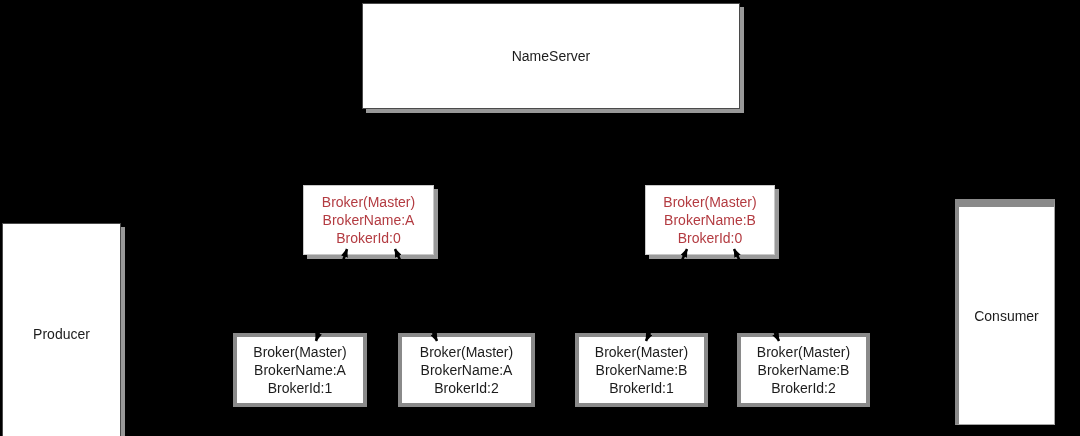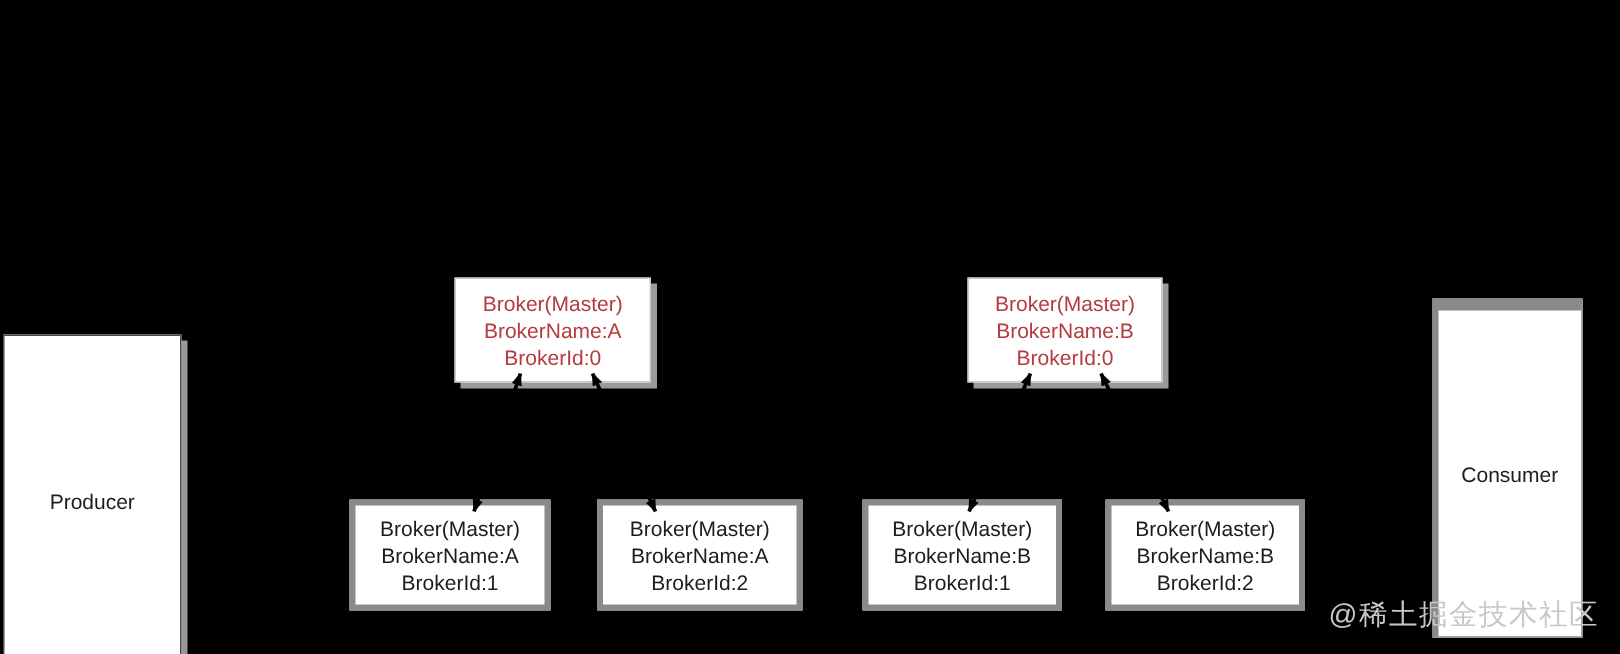--- a/index.html
+++ b/index.html
@@ -37,20 +37,23 @@
   .watermark{
     position:absolute;right:14px;top:397px;z-index:6;
     font-size:19px;color:#c8c8c8;letter-spacing:1px;white-space:nowrap;
   }
 </style>
 </head>
 <body>
 
 <div class="stage">
 
+  <div class="node big nameserver">
+    <span class="line">NameServer</span>
+  </div>
 
   <div class="node big producer">
     <span class="line">Producer</span>
   </div>
 
   <div class="node consumer">
     <span class="line">Consumer</span>
   </div>
 
   <div class="node master master-a">
@@ -94,15 +97,14 @@
       <marker id="ah" markerWidth="7" markerHeight="7" refX="8" refY="3.5" orient="auto-start-reverse" markerUnits="userSpaceOnUse">
         <path d="M0,0 L9,3.5 L0,7 Z" fill="#000000"></path>
       </marker>
     </defs>
     <line x1="347" y1="249" x2="316" y2="341" stroke="#000000" stroke-width="2.5" marker-start="url(#ah)" marker-end="url(#ah)"></line>
     <line x1="395" y1="249" x2="437" y2="341" stroke="#000000" stroke-width="2.5" marker-start="url(#ah)" marker-end="url(#ah)"></line>
     <line x1="687" y1="249" x2="646" y2="341" stroke="#000000" stroke-width="2.5" marker-start="url(#ah)" marker-end="url(#ah)"></line>
     <line x1="734" y1="249" x2="779" y2="341" stroke="#000000" stroke-width="2.5" marker-start="url(#ah)" marker-end="url(#ah)"></line>
   </svg>
 
-  <div class="watermark">@稀土掘金技术社区</div>
 
 </div>
 
 </body></html>

